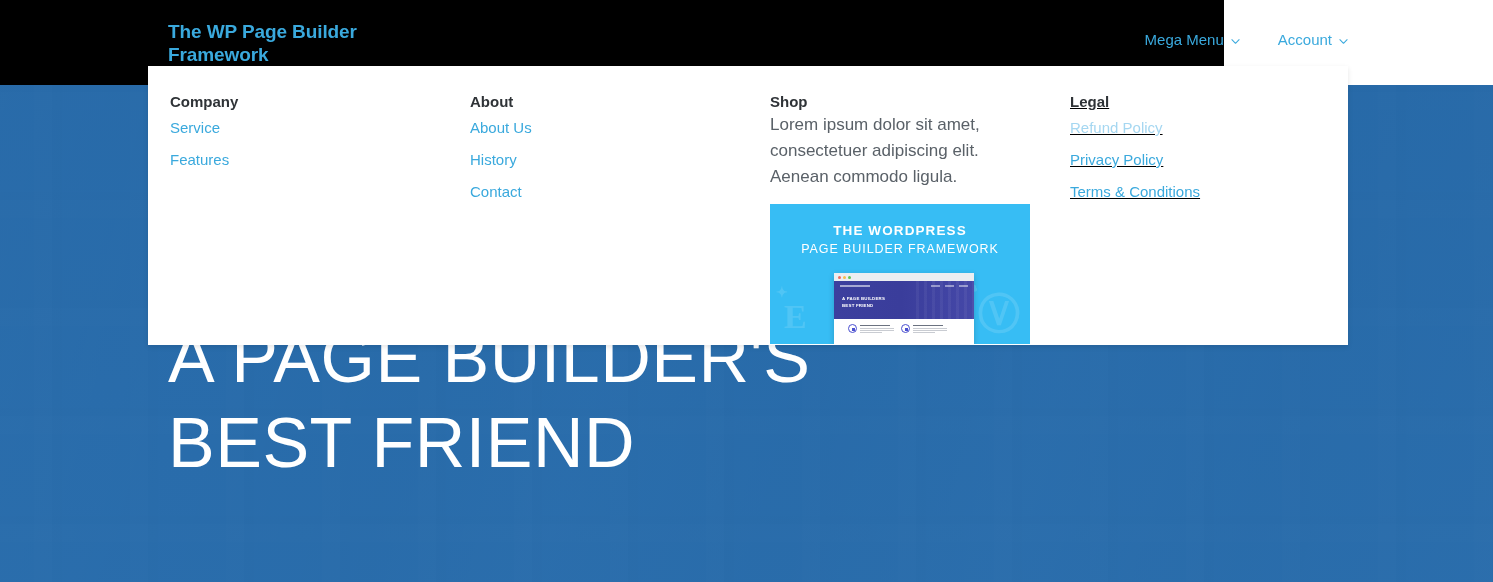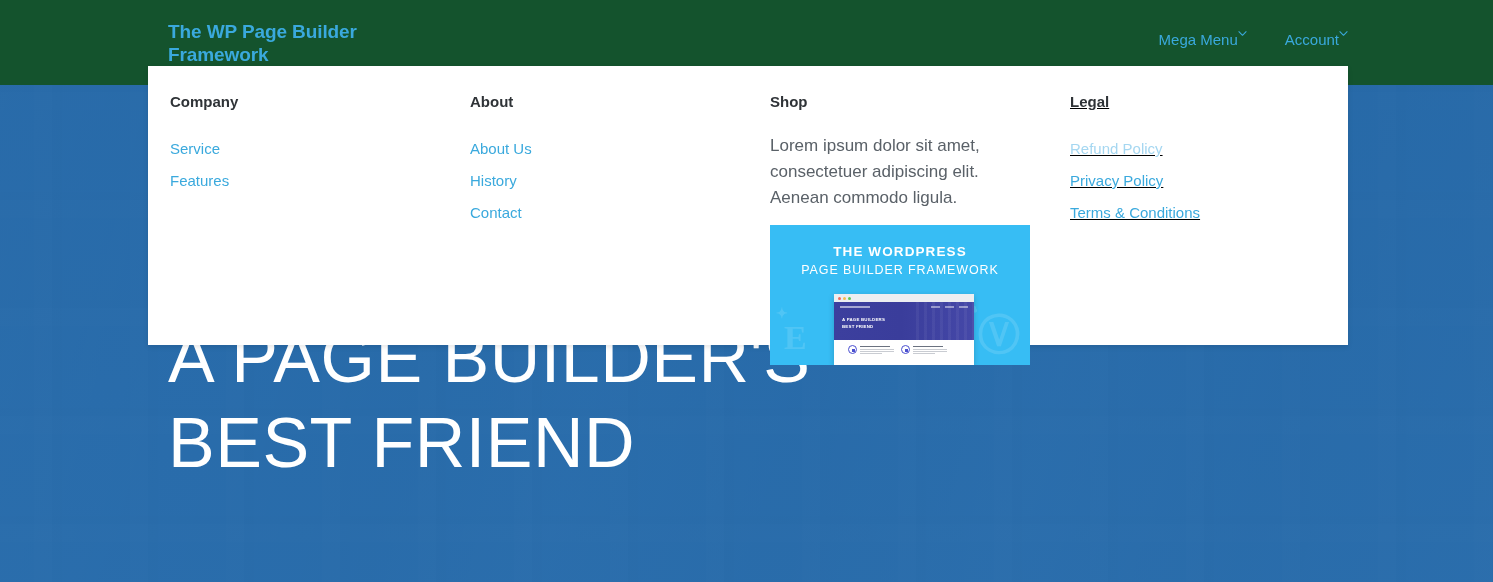--- a/index.html
+++ b/index.html
@@ -15,23 +15,23 @@
     position: relative;
     width: 1493px;
     height: 582px;
     overflow: hidden;
   }
 
   
   .site-header {
     position: absolute;
     top: 0; left: 0;
-    width: 1493px;
+    width: 1224px;
     height: 85px;
-    background: #14532d;
+    background: #000000;
     z-index: 10;
   }
   .header-inner {
     position: relative;
     width: 1493px;
     height: 85px;
   }
   .brand {
     position: absolute;
     left: 168px;
@@ -47,21 +47,22 @@
   .main-nav {
     position: absolute;
     right: 145px;
     top: 31px;
     display: flex;
     align-items: center;
     gap: 38px;
   }
   .nav-item {
     display: flex;
-    align-items: flex-start;
+    align-items: flex-end;
+    gap: 7px;
     font-size: 15px;
     color: #3aa9dd;
     cursor: pointer;
     white-space: nowrap;
   }
   .chev {
     display: inline-block;
     width: 9px;
     height: 9px;
     position: relative;
@@ -150,21 +151,20 @@
   }
   .mm-col-1 { width: 300px; padding-left: 22px; }
   .mm-col-2 { width: 300px; }
   .mm-col-3 { width: 300px; }
   .mm-col-4 { width: 300px; text-decoration: underline; }
 
   .mm-title {
     font-size: 15px;
     font-weight: bold;
     color: #2f3337;
-    margin-bottom: 21px;
     line-height: 20px;
   }
   .mm-link {
     display: block;
     font-size: 15px;
     line-height: 32px;
     color: #3aa9dd;
     text-decoration: none;
     cursor: pointer;
     white-space: nowrap;

